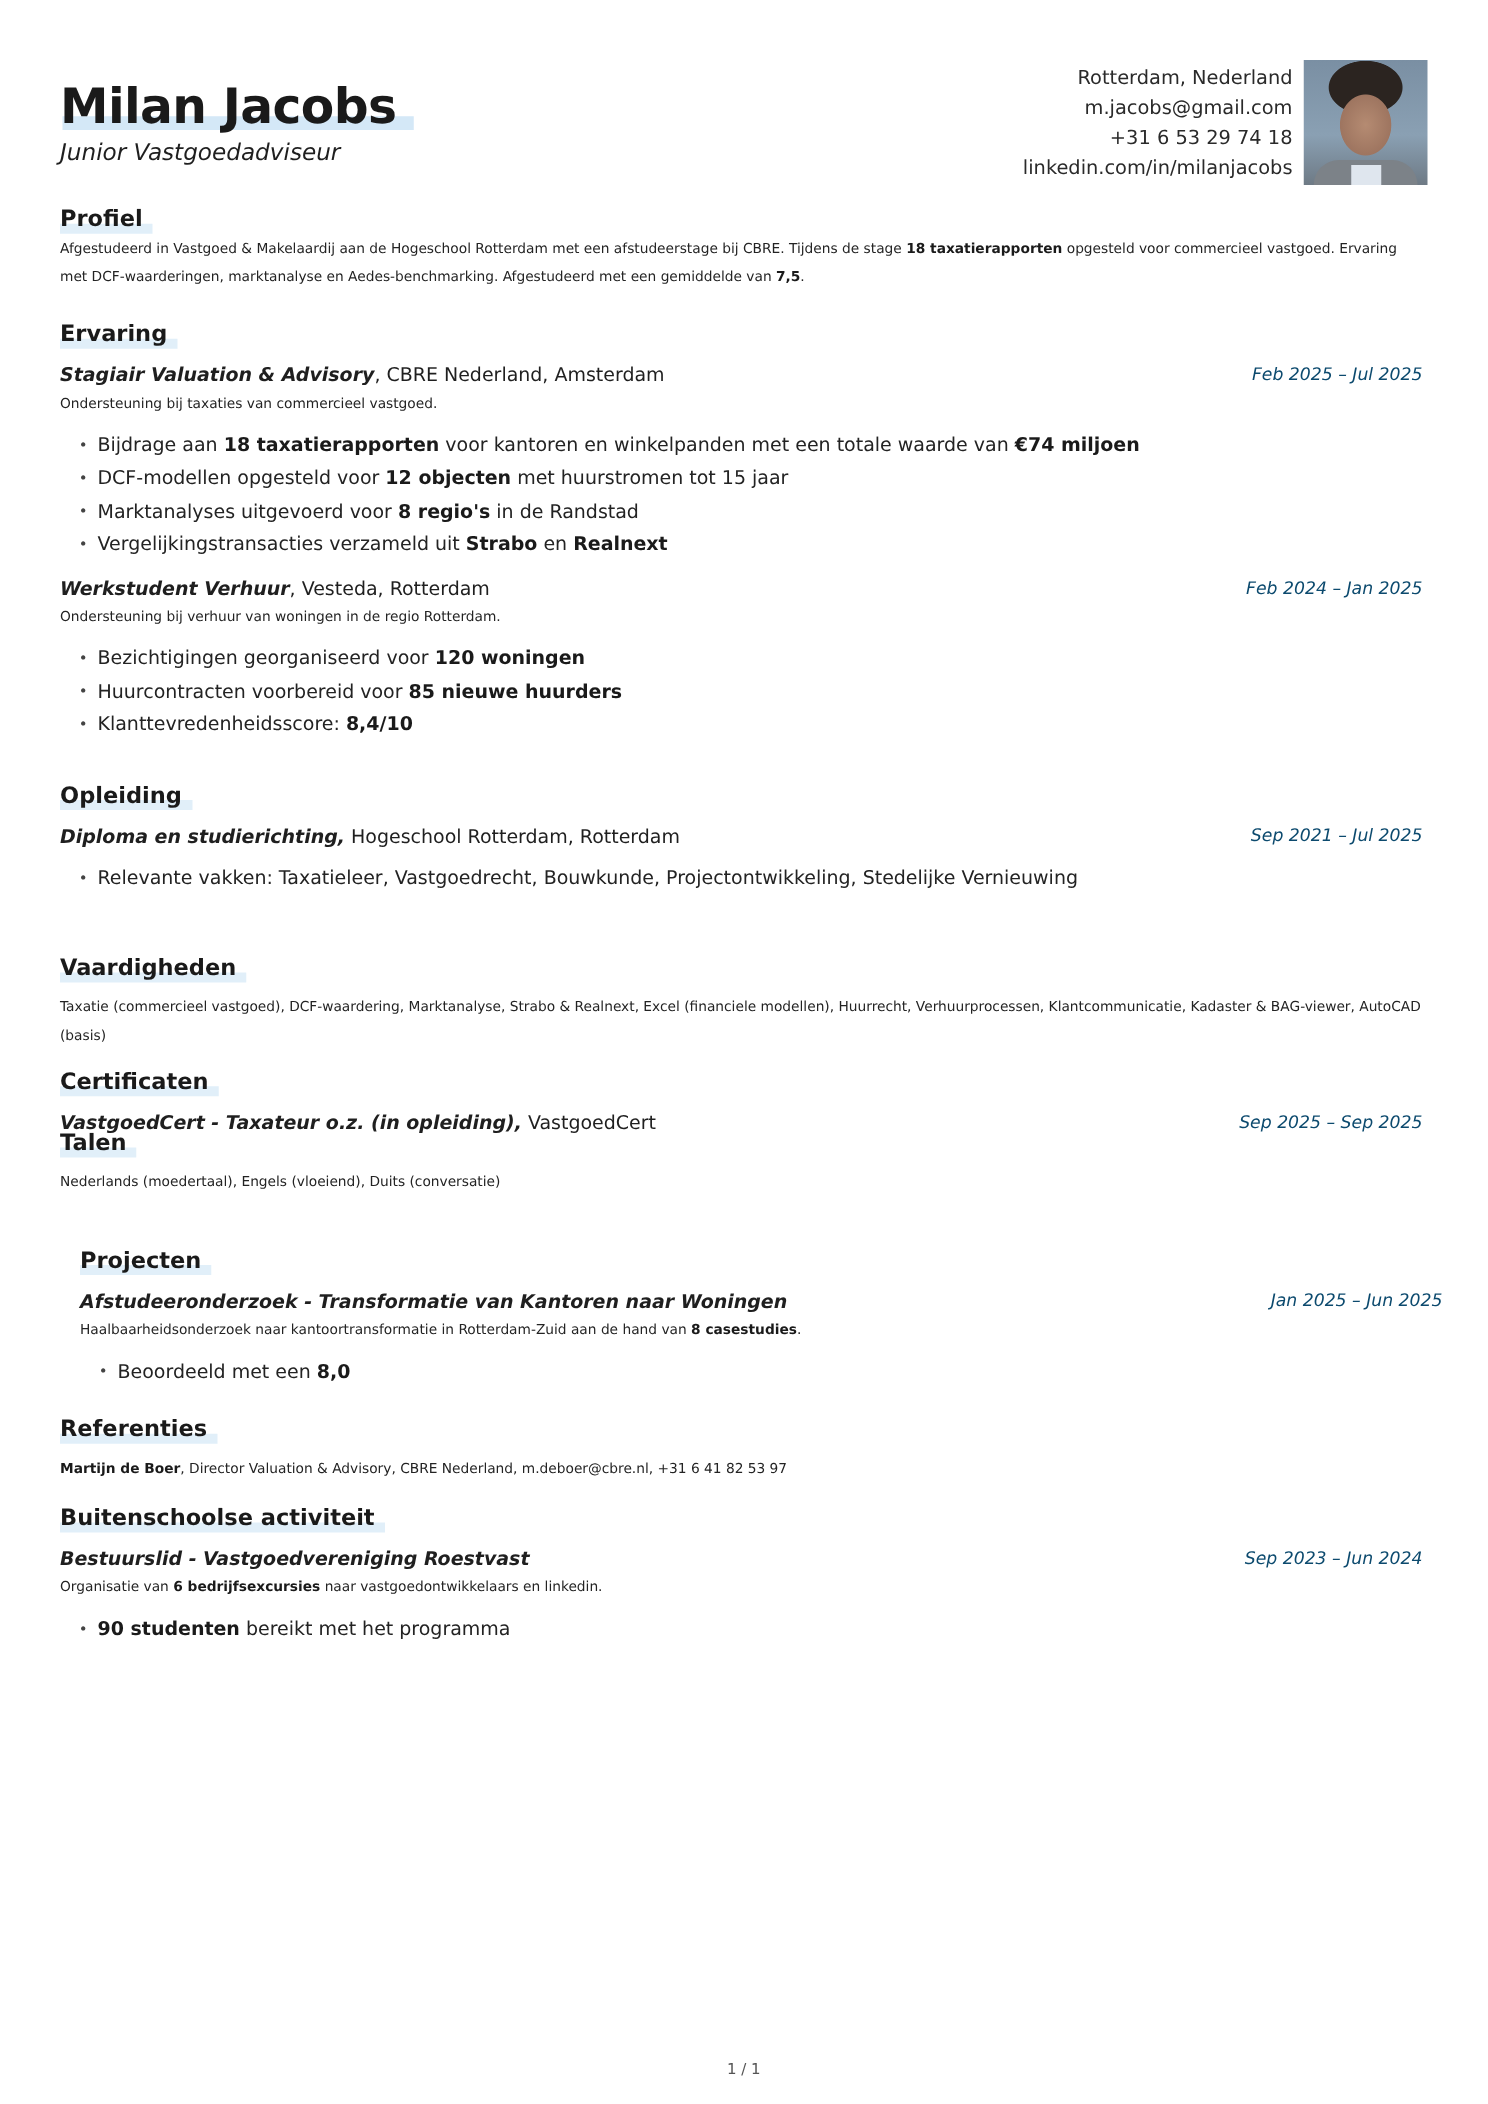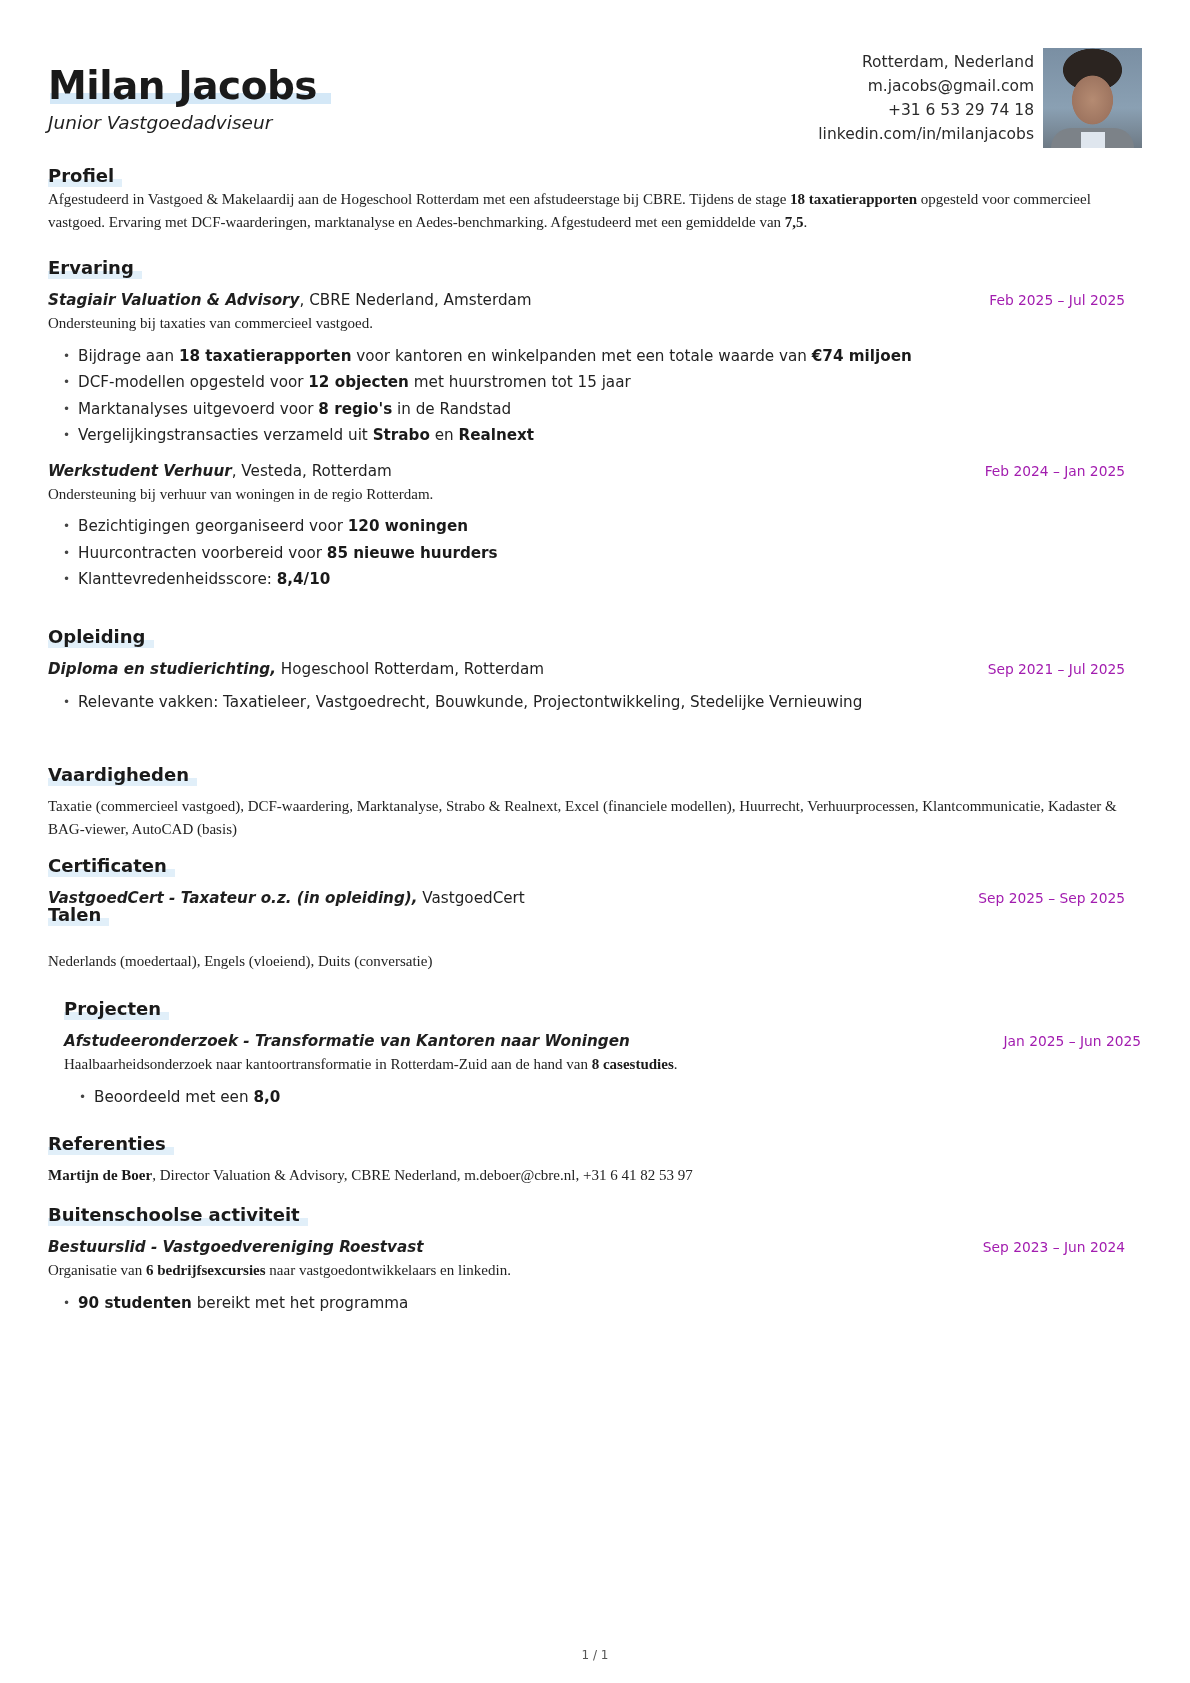--- a/index.html
+++ b/index.html
@@ -23,24 +23,24 @@
   .photo .shoulders { position:absolute; left:8px; right:8px; bottom:0; height:20px;
            background:#7c8288; border-radius:30px 30px 0 0; }
   .photo .collar { position:absolute; left:38px; width:24px; bottom:0; height:16px; background:#dfe6ee; }
 
   
   .section { position:absolute; left:0; width:1094px; }
   .sec-title { position:relative; display:inline-block; font-size:18px; font-weight:bold;
                color:#1a1a1a; line-height:24px; z-index:1; }
   .sec-title::after { content:""; position:absolute; left:0; right:-8px; bottom:1px; height:8px;
                       background:#dcecf8; z-index:-1; opacity:0.85; }
-  .txt { font-size:15px; line-height:22.5px; color:#232323;font-family:Liberation Serif, serif; }
+  .txt { font-size:11px; line-height:22.5px; color:#232323; }
   .entry-head { position:relative; font-size:15.2px; line-height:24px; }
   .entry-head .role { font-weight:bold; font-style:italic; }
-  .entry-head .date { position:absolute; right:17px; top:0; font-size:13.8px; color:#a21caf; }
+  .entry-head .date { position:absolute; right:4px; top:0; font-style:italic; font-size:13.8px; color:#0c4a6e; }
   ul.bul { list-style:none; margin:8px 0 0 0; padding:0 0 0 15px; }
   ul.bul li { position:relative; padding-left:15px; font-size:15.2px; line-height:26.5px; color:#232323; }
   ul.bul li::before { content:"•"; position:absolute; left:0; top:0; font-size:12px; color:#444; }
   b { font-weight:bold; color:#1a1a1a; }
   .footer { position:absolute; left:0; width:1190px; top:1648px; text-align:center; font-size:12px; color:#555; }
 </style>
 </head>
 <body>
 
 <div class="page">
@@ -115,21 +115,21 @@
   <div class="section" style="top:854px;">
     <div class="sec-title">Certificaten</div>
     <div class="entry-head" style="margin-top:8px;">
       <span class="role">VastgoedCert - Taxateur o.z. (in opleiding),</span><span> VastgoedCert</span>
       <span class="date">Sep 2025 – Sep 2025</span>
     </div>
   </div>
 
   <div class="section" style="top:903px;">
     <div class="sec-title">Talen</div>
-    <div class="txt" style="margin-top:23px;">Nederlands (moedertaal), Engels (vloeiend), Duits (conversatie)</div>
+    <div class="txt" style="margin-top:8px;">Nederlands (moedertaal), Engels (vloeiend), Duits (conversatie)</div>
   </div>
 
   <div class="section" style="top:997px;margin-left:16px;">
     <div class="sec-title">Projecten</div>
     <div class="entry-head" style="margin-top:8px;">
       <span class="role">Afstudeeronderzoek - Transformatie van Kantoren naar Woningen</span>
       <span class="date">Jan 2025 – Jun 2025</span>
     </div>
     <div class="txt"><span>Haalbaarheidsonderzoek naar kantoortransformatie in Rotterdam-Zuid aan de hand van </span><b>8 casestudies</b><span>.</span></div>
     <ul class="bul">

